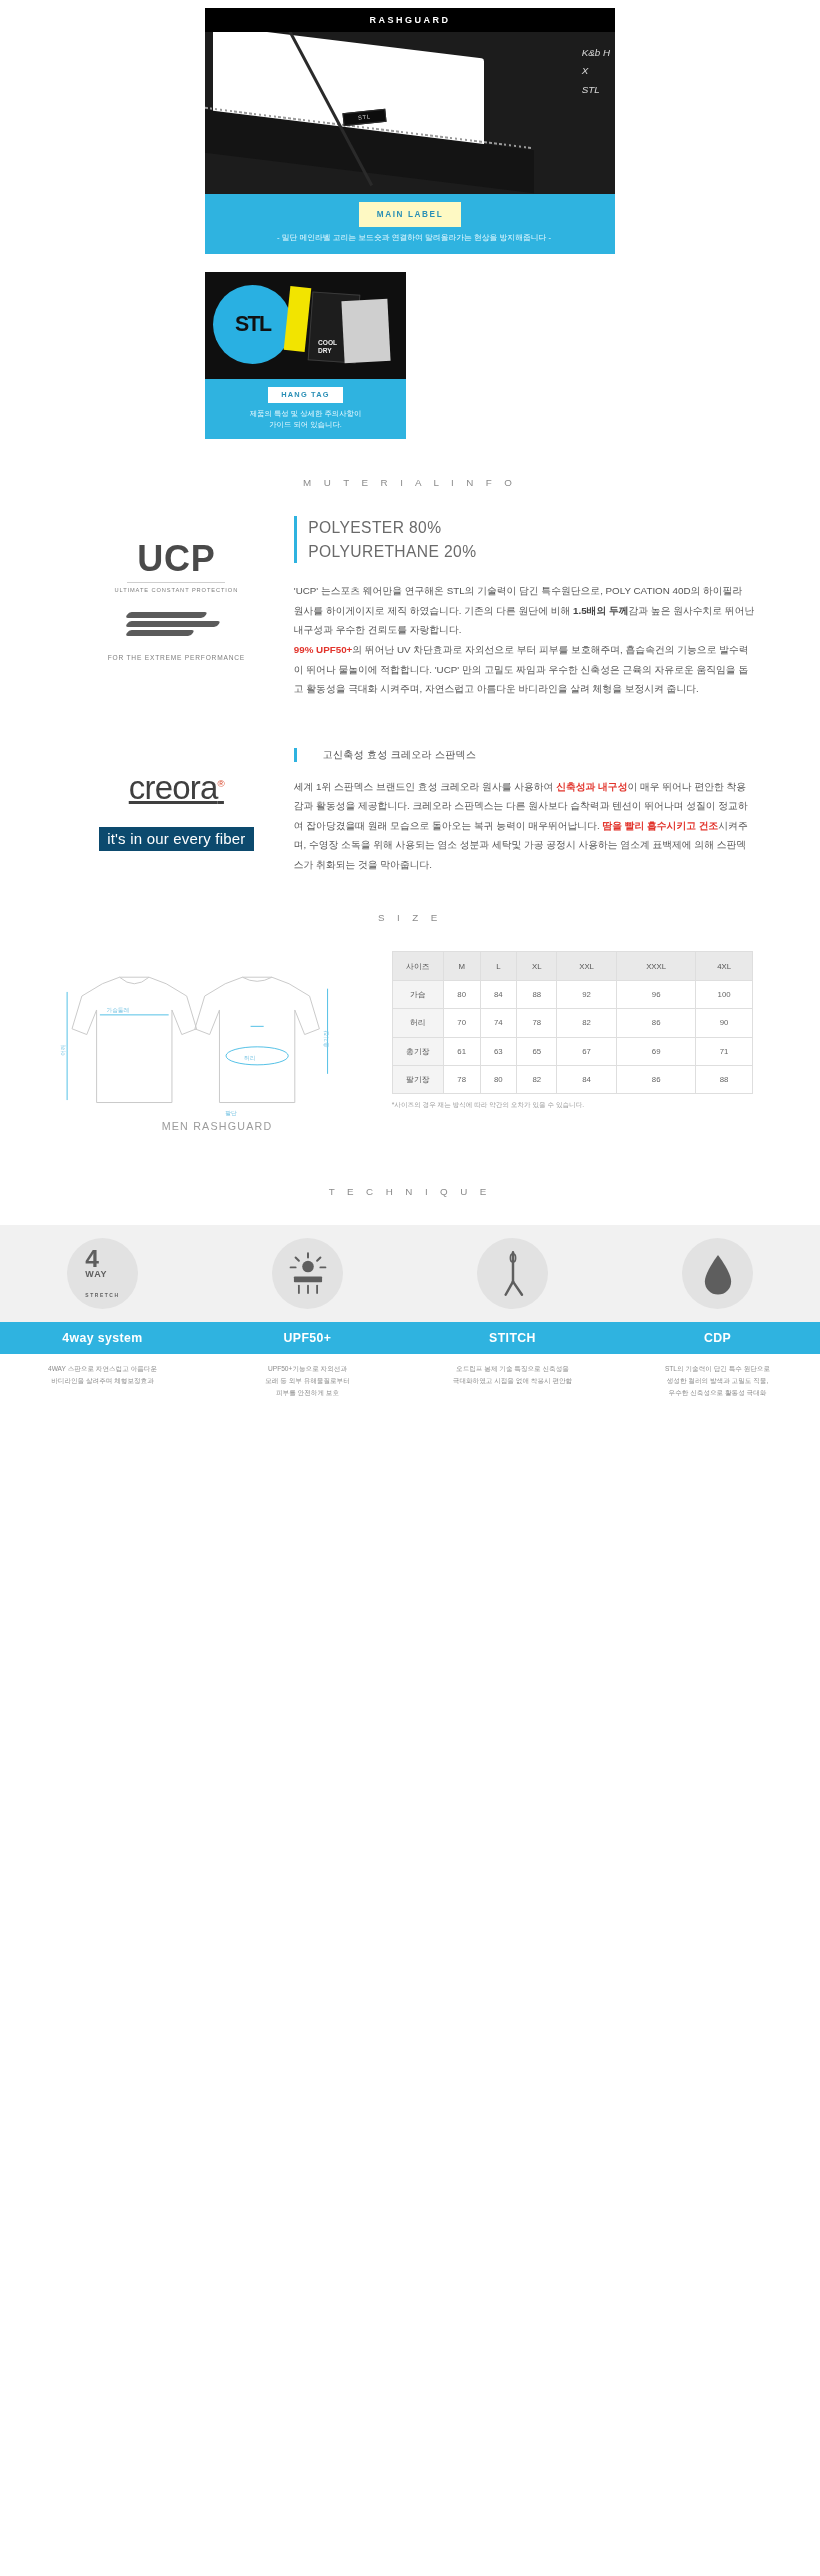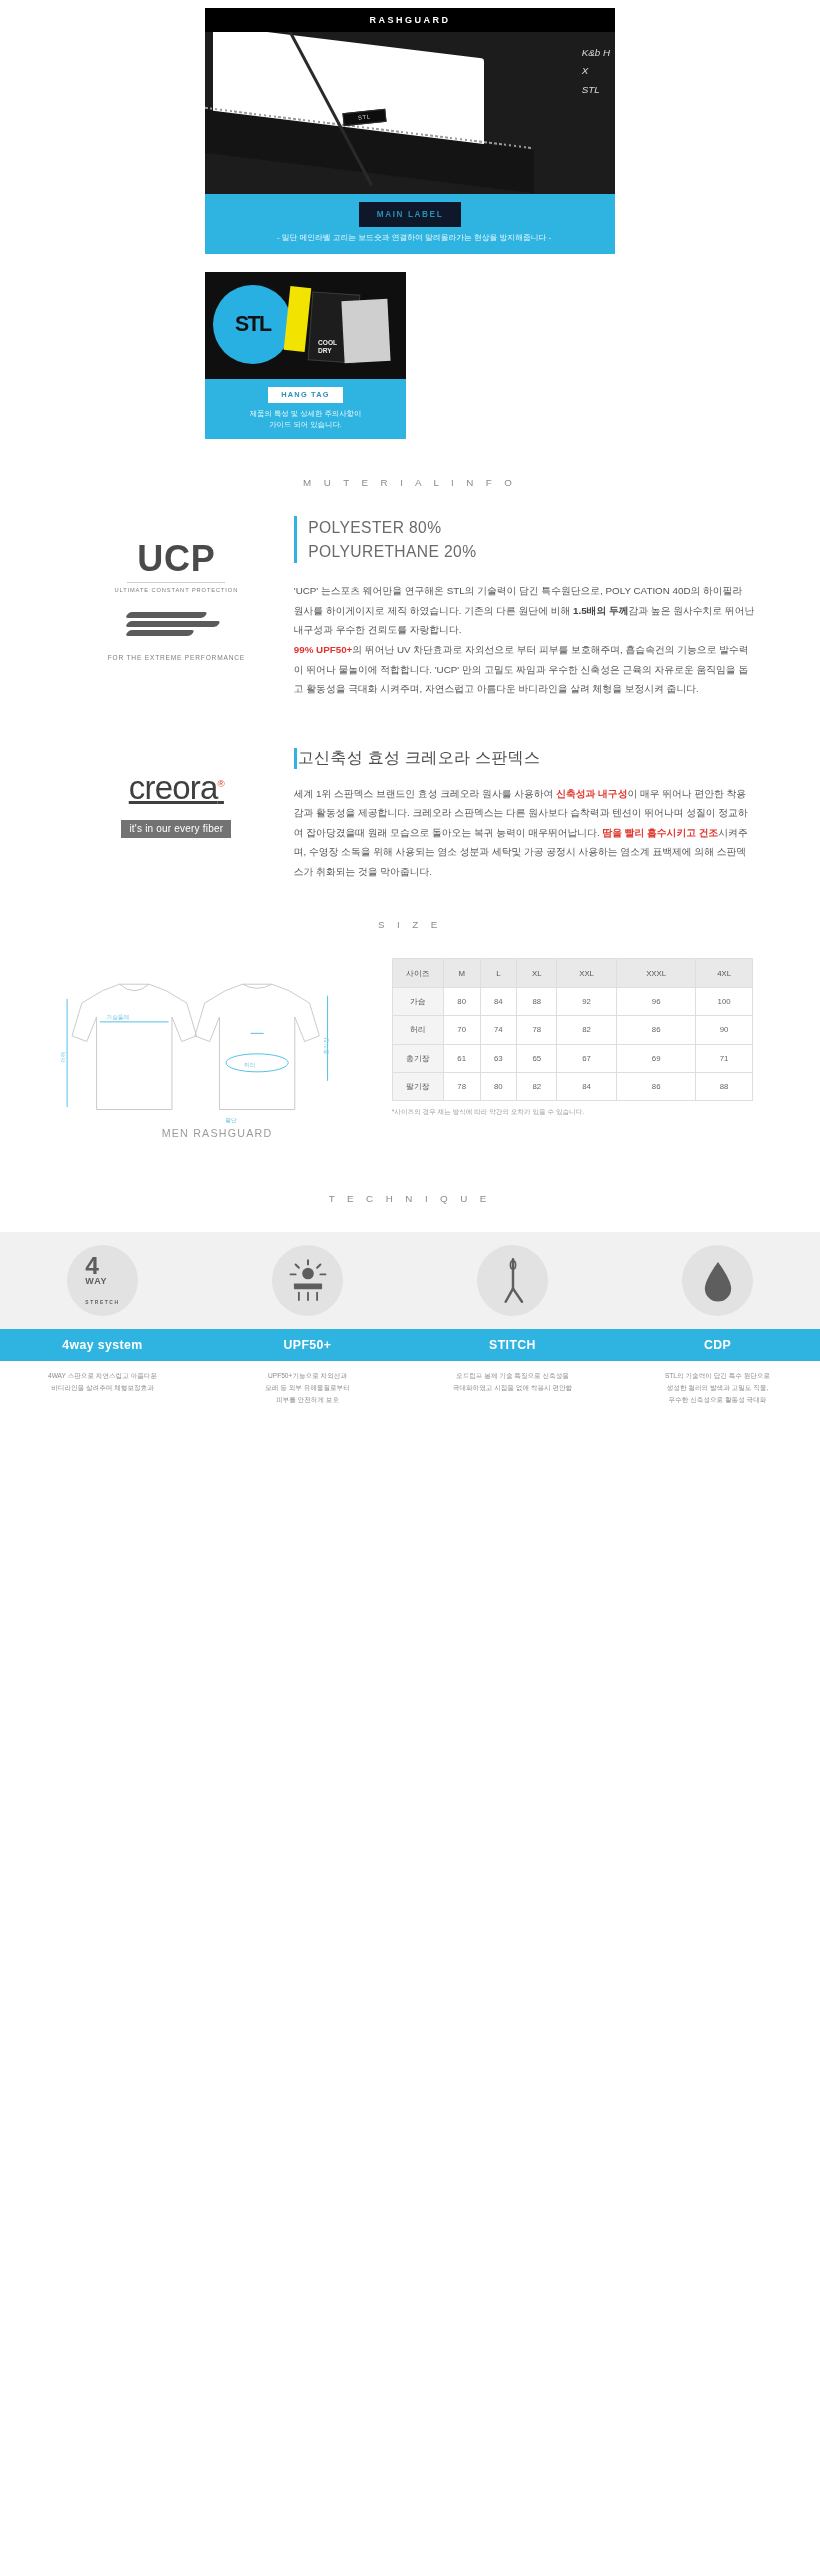--- a/index.html
+++ b/index.html
@@ -70,21 +70,21 @@
     color: #e9e9e9; font-size: 9.8px; line-height: 1.9;
     text-align: left; font-style: italic; opacity: .9;
   }
   .cap-bar {
     background: #2fb3e0;
     padding: 7.4px 0 9px;
     text-align: center;
   }
   .cap-bar .cap-title {
     display: inline-block;
-    background: #0f172a;
+    background: #fef9c3;
     color: #2a8fb6;
     font-size: 8.2px;
     letter-spacing: 1.6px;
     font-weight: bold;
     padding: 8px 18px;
     margin-bottom: 5.7px;
   }
   .cap-bar .cap-desc {
     color: #eafaff;
     font-size: 7.8px;
@@ -191,27 +191,27 @@
   .body-txt { font-size: 9.8px; color: #555; line-height: 2.0; }
   .body-txt .hl-red { color: #e2342c; font-weight: bold; }
   .body-txt .hl-b { font-weight: bold; color: #444; }
 
   
   .creora-row { display: flex; width: 689px; margin: 49px auto 0; align-items: flex-start; }
   .creora-left { width: 222px; text-align: center; padding-top: 21.3px; }
   .creora-word { font-size: 33px; color: #3f3f3f; letter-spacing: -0.8px; font-weight: normal; text-decoration: underline; }
   .creora-word sup { font-size: 9.8px; color: #d8462b; vertical-align: super; }
   .creora-tag {
-    display: inline-block; background: #737373; color: #fff; font-size: 10px;
-    padding: 3.3px 8.2px; margin-top: 13px; letter-spacing: 0.2px;
+    display: inline-block; background: #0c4a6e; color: #fff; font-size: 15px;
+    padding: 3.3px 8.2px; margin-top: 20px; letter-spacing: 0.2px;
   }
   .creora-right { width: 468px; padding-left: 6.6px; }
   .creora-head {
-    border-left: 3.3px solid #2fb3e0; padding-left: 1px; margin-bottom: 14.8px;
-    font-size: 16px; color: #4b4b4b; letter-spacing: 0.3px;
+    border-left: 3.3px solid #2fb3e0; padding-left: 26px; margin-bottom: 14.8px;
+    font-size: 10px; color: #4b4b4b; letter-spacing: 0.3px;
   }
 
   
   .size-row { display: flex; width: 706px; margin: 0 auto; gap: 14.8px; align-items: flex-start; }
   .size-fig { width: 320px; height: 197px; position: relative; }
   .shirt-svg { position: absolute; left: 0; top: 0; }
   .size-cap { text-align: center; color: #9b9b9b; font-size: 10.7px; letter-spacing: 1.2px; margin-top: 169px; }
   .size-tbl-wrap { width: 361px; }
   table.size { width: 100%; border-collapse: collapse; font-size: 7.8px; color: #666; }
   table.size th, table.size td {

